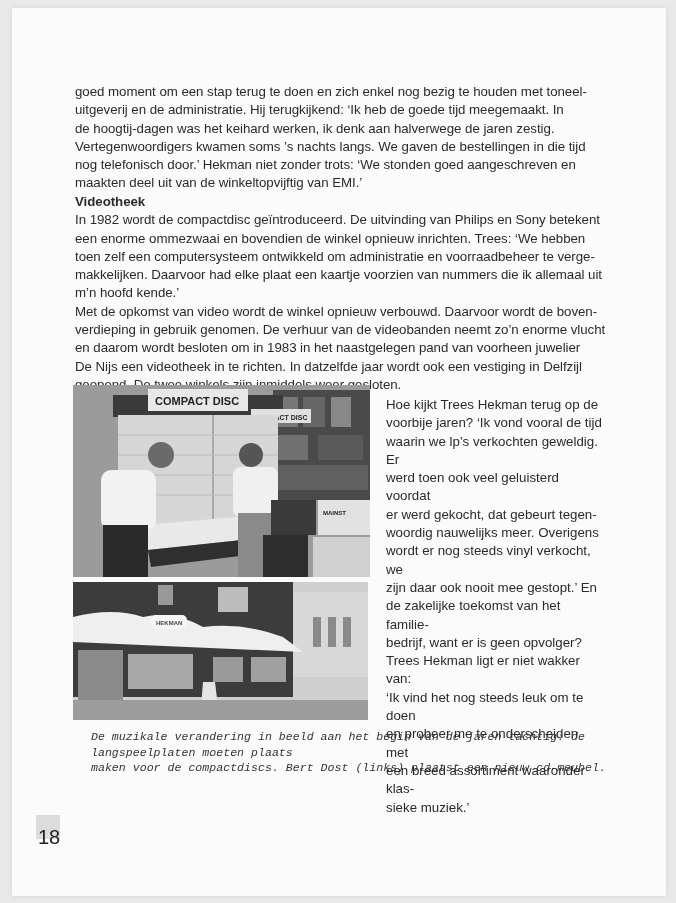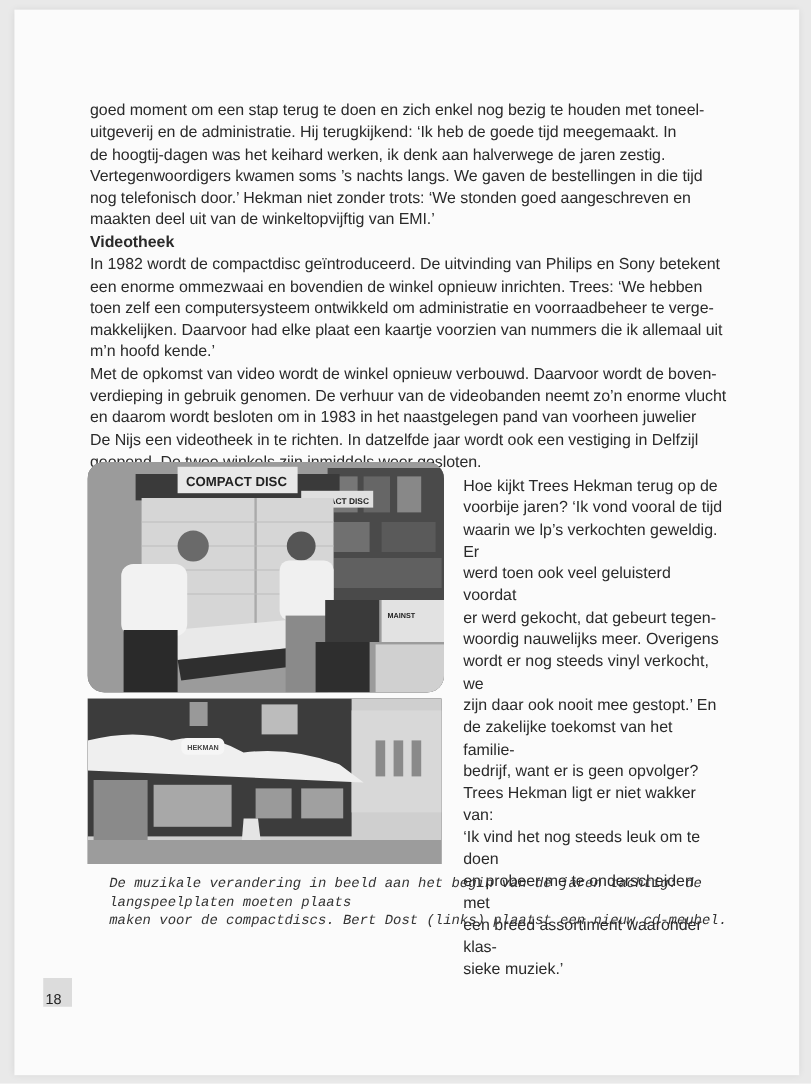--- a/index.html
+++ b/index.html
@@ -19,34 +19,34 @@
       font-size: 13.3px; line-height: 18.3px;
       letter-spacing: -0.05px;
     }
     .text-block p { margin: 0; white-space: pre-line; }
     #intro { top: 83px; }
     #video-section { top: 193px; }
     .heading { font-weight: bold; margin: 0; }
     #sidebar-text { position: absolute; left: 374px; top: 384px; width: 240px; font-size: 13.3px; line-height: 18.3px; }
     #sidebar-text p { margin: 12px; white-space: pre-line; }
     .photo { position: absolute; overflow: hidden; background: #777; }
-    #photo-cd { left: 73px; top: 385px; width: 297px; height: 192px; border-radius: 14px; }
+    #photo-cd { left: 73px; top: 385px; width: 297px; height: 192px; }
     #photo-shop { left: 73px; top: 582px; width: 295px; height: 138px; }
     .captions {
       position: absolute; left: 75px; top: 729px; width: 540px;
       font-size: 11.6px; line-height: 15.6px; font-style: italic; color: #333;
     }
     .captions p { margin: 0 0 15px 16px; white-space: pre-line; font-family: Liberation Mono, monospace; }
     .folio-box {
       position: absolute; left: 36px; top: 815px; width: 24px; height: 24px;
       background: #dcdcdc;
     }
     .folio {
       position: absolute; left: 38px; top: 826px;
-      font-size: 12px; color: #222;
+      font-size: 20px; color: #222;
     }
   </style>
 </head>
 <body>
 
 <div class="page"></div>
 
 <div class="text-block" id="intro">
   <p>goed moment om een stap terug te doen en zich enkel nog bezig te houden met toneel-
 uitgeverij en de administratie. Hij terugkijkend: ‘Ik heb de goede tijd meegemaakt. In

